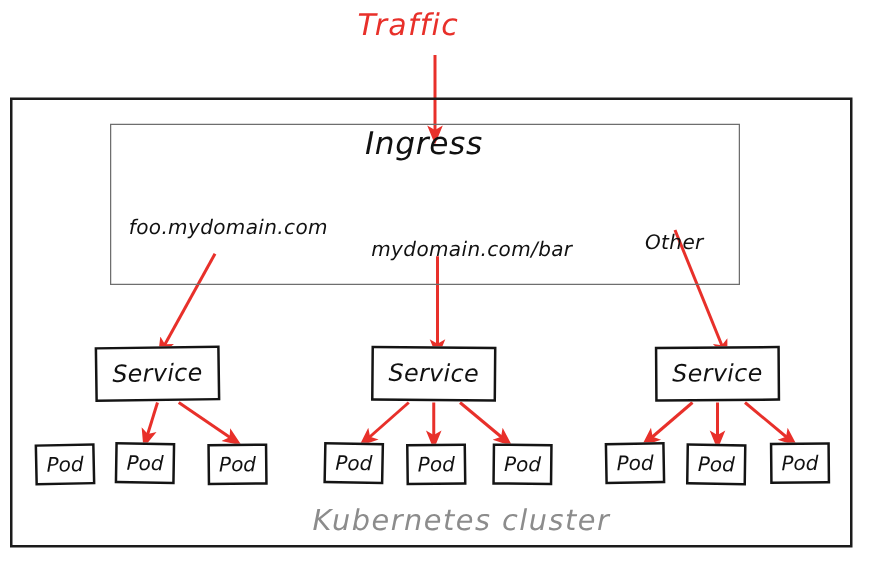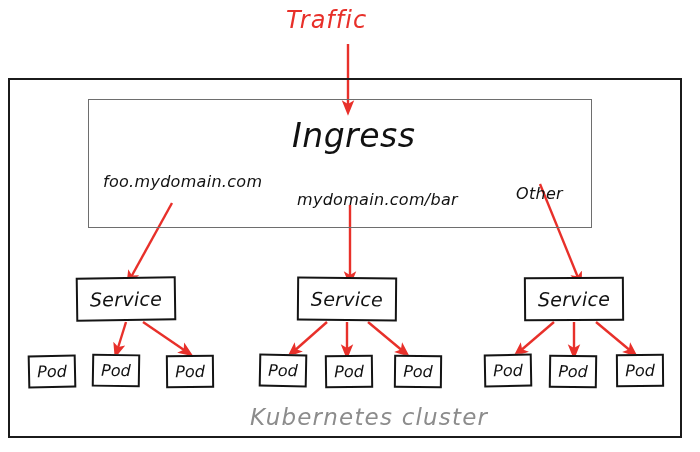--- a/index.html
+++ b/index.html
@@ -67,22 +67,22 @@
     left: 88px;
     top: 99px;
     width: 504px;
     height: 129px;
     border: 1.5px solid #6e6e6e;
     box-sizing: border-box;
     background: transparent;
   }
   #ingress-title {
     left: 292px;
-    top: 116px;
-    font-size: 33px;
+    top: 100px;
+    font-size: 25px;
     font-style: italic;
     letter-spacing: 0.5px;
   }
   .rule-label {
     font-size: 16px;
     font-style: italic;
     letter-spacing: 0.3px;
   }
   #rule-0 { left: 103px; top: 172px; }
   #rule-1 { left: 297px; top: 190px; }

